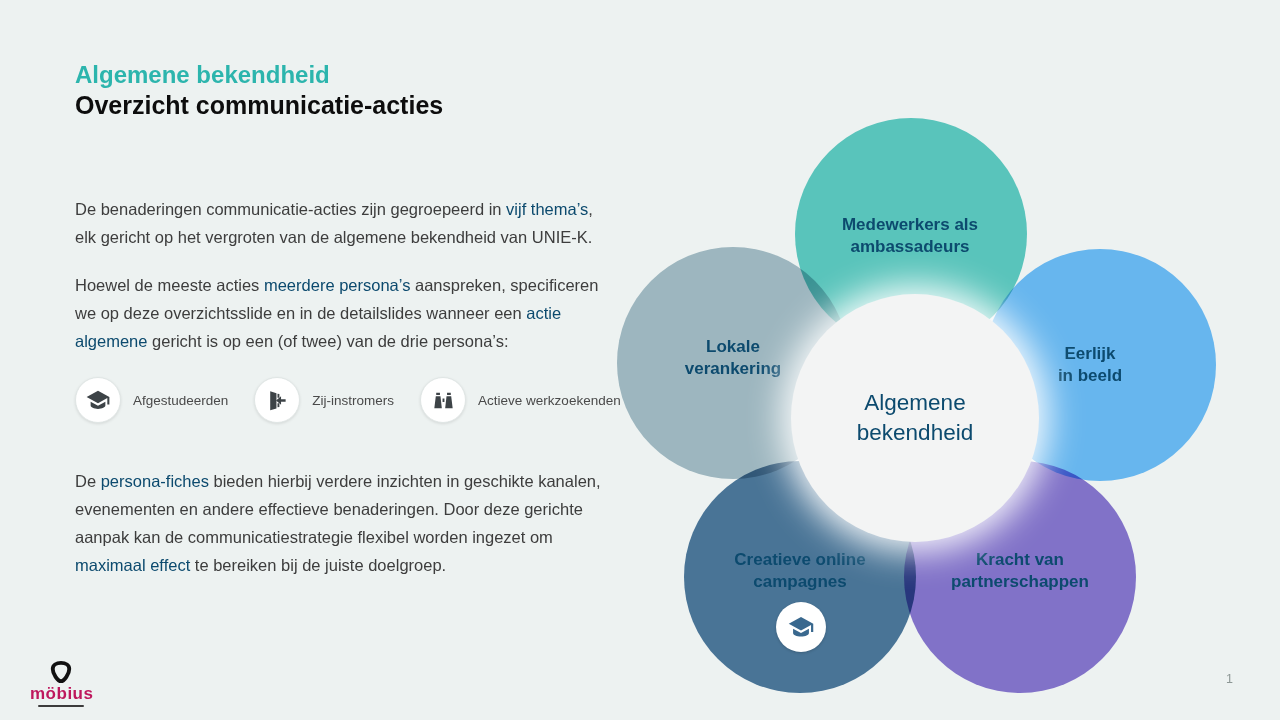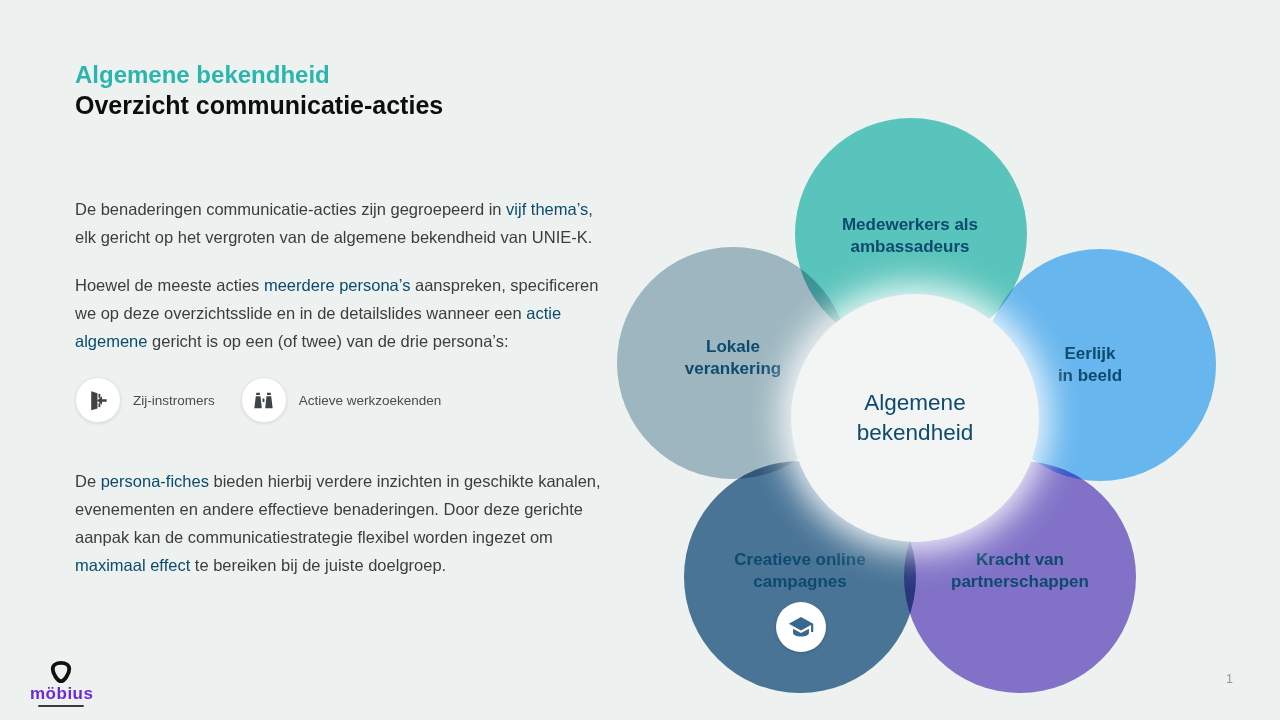--- a/index.html
+++ b/index.html
@@ -71,37 +71,45 @@
   .petal-badge {
     position:absolute; left:776px; top:602px; width:50px; height:50px;
     border-radius:50%; background:#ffffff; z-index:4;
     display:flex; align-items:center; justify-content:center;
     box-shadow:0 1px 3px rgba(0,0,0,.18);
   }
 
   
   .logo { position:absolute; left:30px; top:659px; width:62px; text-align:center; z-index:7; }
   .logo-mark { display:block; margin:0 auto; }
-  .logo-word { font-size:17px; font-weight:700; color:#6d28d9; letter-spacing:.5px; line-height:18px; }
+  .logo-word { font-size:17px; font-weight:700; color:#be185d; letter-spacing:.5px; line-height:18px; }
   .logo-tagline { width:46px; height:2px; background:#1c1c1c; opacity:.85; margin:2px auto 0; border-radius:1px; }
 
   .page-number { position:absolute; left:1226px; top:672px; font-size:12.5px; color:#8d9795; }
 </style>
 </head>
 <body>
 
 <div class="left-col">
   <div class="title-accent" style="color: rgb(44, 181, 173);">Algemene bekendheid</div>
   <div class="title-main">Overzicht communicatie-acties</div>
 
   <div class="para p1"><span>De benaderingen communicatie-acties zijn gegroepeerd in </span><span class="b">vijf thema’s</span><span>, elk gericht op het vergroten van de algemene bekendheid van UNIE-K.</span></div>
 
   <div class="para p2"><span>Hoewel de meeste acties </span><span class="b">meerdere persona’s</span><span> aanspreken, specificeren we op deze overzichtsslide en in de detailslides wanneer een </span><span class="b">actie algemene</span><span> gericht is op een (of twee) van de drie persona’s:</span></div>
 
   <div class="personas">
+    <div class="persona">
+      <span class="persona-circle">
+        <svg width="26" height="26" viewBox="0 0 24 24">
+          <path class="icon-dark" d="M12 3.5 1.5 9.2l10.5 5.7 8.6-4.7v6h1.9V9.2L12 3.5zM5.2 13.5v3.6c0 1.7 3 3.1 6.8 3.1s6.8-1.4 6.8-3.1v-3.6L12 17.2l-6.8-3.7z"></path>
+        </svg>
+      </span>
+      <span class="persona-label">Afgestudeerden</span>
+    </div>
     <div class="persona">
       <span class="persona-circle">
         <svg width="25" height="25" viewBox="0 0 24 24">
           <path class="icon-dark" d="M5 3.2 11 5v14.6l-6 1.8V3.2zM12 5.6l1.8.1v3.6h-1.8zM12 14.7h1.8v3.5l-1.8.2v-3.7z"></path>
           <path class="icon-dark" d="M19.8 10.8h-4.4V7.9L10.6 12l4.8 4.1v-2.9h4.4v-2.4z"></path>
         </svg>
       </span>
       <span class="persona-label">Zij-instromers</span>
     </div>
     <div class="persona">

